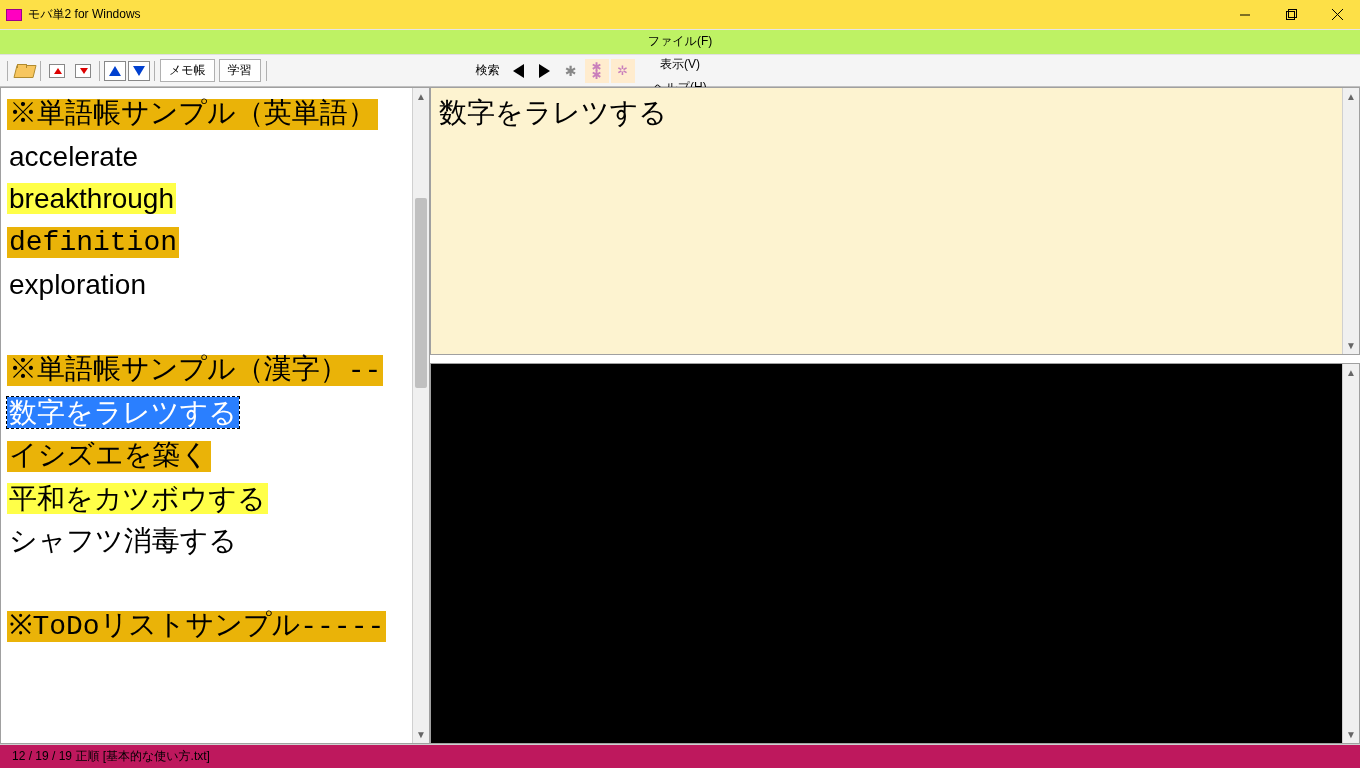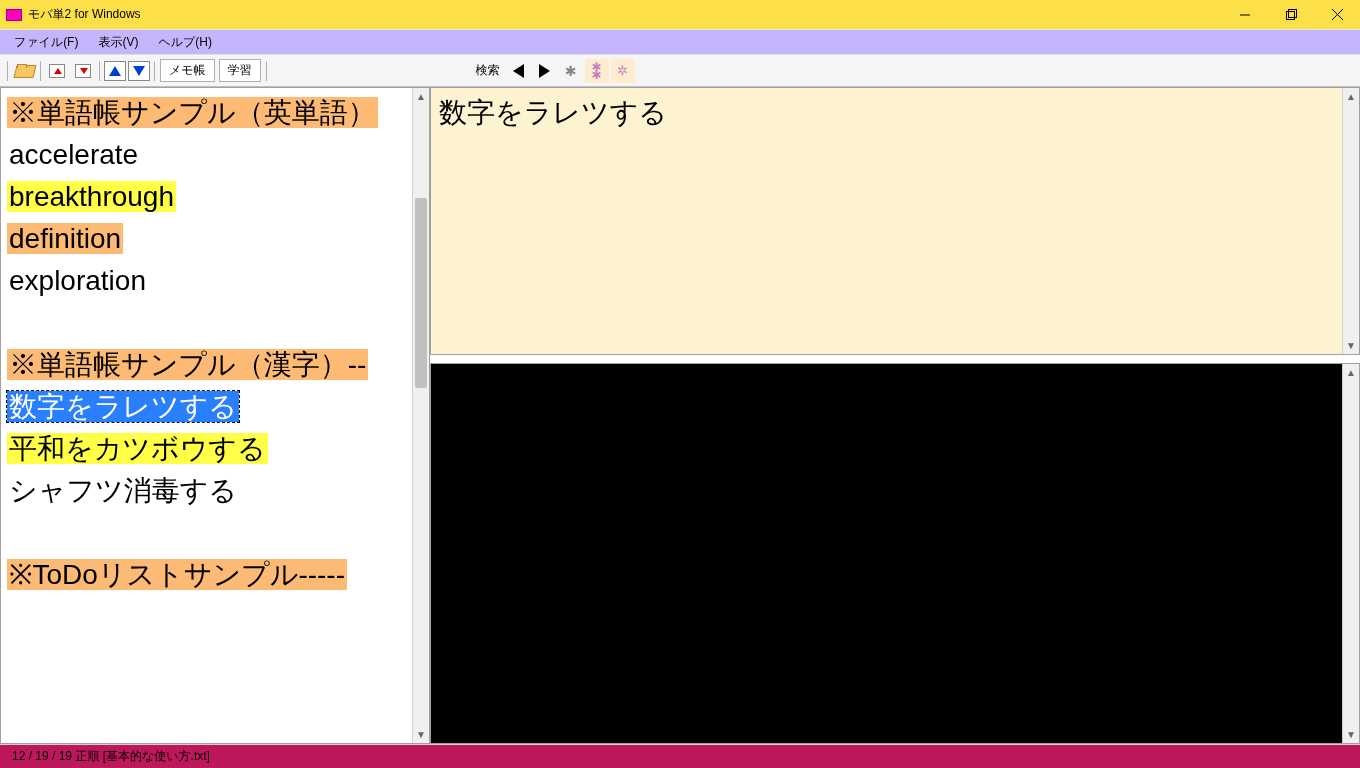--- a/index.html
+++ b/index.html
@@ -7,21 +7,21 @@
 
   
   .titlebar { height: 30px; background: #fde047; display: flex; align-items: center; border-bottom: 1px solid #e5e5e5; }
   .titlebar .app-icon { width: 16px; height: 12px; background: #ff00c0; margin: 0 6px 0 6px; border: 1px solid #9b008a; }
   .titlebar .title { font-size: 12px; color: #000; flex: 0 0 auto; }
   .titlebar .spacer { flex: 1; }
   .titlebar .winbtn { width: 46px; height: 30px; display: flex; align-items: center; justify-content: center; font-size: 14px; color: #000; }
   .titlebar .winbtn svg { display: block; }
 
   
-  .menubar { height: 25px; background: #c4b5fd; display: flex; align-items: flex-end; padding: 0 4px; font-size: 12px; border-bottom: 1px solid #e0e0e0; }
+  .menubar { height: 25px; background: #bef264; display: flex; align-items: center; padding: 0 4px; font-size: 12px; border-bottom: 1px solid #e0e0e0; flex-direction: column; }
   .menubar .menuitem { padding: 3px 10px; color: #000; }
 
   
   .toolbar { height: 32px; background: #f5f5f5; display: flex; align-items: center; padding: 0 4px; border-bottom: 1px solid #c0c0c0; font-size: 12px; }
   .toolbar .tb-btn { width: 24px; height: 24px; display: flex; align-items: center; justify-content: center; margin: 0 1px; border: 1px solid transparent; }
   .toolbar .tb-sep { width: 1px; height: 20px; background: #b0b0b0; margin: 0 3px; }
   .toolbar .tb-text { padding: 2px 8px; border: 1px solid #b0b0b0; background: #fff; margin: 16px 2px; }
   .toolbar .tb-gap { flex: 0 0 200px; }
   .toolbar .tb-search-label { padding: 0 6px; }
   .toolbar .tb-highlight { background: #ffecce; }
@@ -52,21 +52,21 @@
   .mainarea { position: absolute; top: 87px; bottom: 24px; left: 0; right: 0; display: flex; }
   .left-pane { width: 430px; height: 100%; position: relative; border: 1px solid #a0a0a0; background: #fff; }
   .left-content { position: absolute; inset: 0 18px 0 0; overflow: hidden; padding: 4px 0 0 6px; font-size: 28px; line-height: 42px; font-family: "Arial Rounded MT Bold","Meiryo",sans-serif; }
   .left-scroll { position: absolute; top: 0; right: 0; bottom: 0; width: 17px; background: #f0f0f0; border-left: 1px solid #d0d0d0; }
   .left-scroll .thumb { position: absolute; left: 2px; right: 2px; top: 110px; height: 190px; background: #c0c0c0; border-radius: 2px; }
   .left-scroll .arrow-up, .left-scroll .arrow-down { position: absolute; left: 0; right: 0; height: 17px; display:flex; align-items:center; justify-content:center; color:#666; font-size:10px;}
   .left-scroll .arrow-up { top: 0; }
   .left-scroll .arrow-down { bottom: 0; }
 
   .entry { display: inline; color: #000; padding: 0 2px; }
-  .hl-pink { background: #fdba74; }
+  .hl-pink { background: #eab308; font-family: Liberation Mono, monospace; }
   .hl-yellow { background: #ffff48; margin-top: 11px; }
   .hl-blue { background: #2a7fff; color: #fff; outline: 1px dashed #000; }
   .row { white-space: nowrap; }
 
   .right-pane { flex: 1; height: 100%; display: flex; flex-direction: column; }
   .right-top { flex: 0 0 268px; position: relative; border: 1px solid #a0a0a0; background: #fdf3d0; }
   .right-top-content { position:absolute; inset: 0 17px 0 0; padding: 6px 8px; font-size: 28px; font-family: "Meiryo",sans-serif; color:#000; }
   .right-bottom { flex: 1; position: relative; border: 1px solid #a0a0a0; background: #000; margin-top: 8px; }
 
   .pane-vscroll { position: absolute; top: 0; right: 0; bottom: 0; width: 17px; background: #f0f0f0; border-left: 1px solid #d0d0d0; }
@@ -160,20 +160,21 @@
   <div class="left-pane">
     <div class="left-content" id="left-content">
         <div class="row"><span class="entry hl-pink">※単語帳サンプル（英単語）</span></div>
         <div class="row"><span class="entry">accelerate</span></div>
         <div class="row"><span class="entry hl-yellow">breakthrough</span></div>
         <div class="row"><span class="entry hl-pink">definition</span></div>
         <div class="row"><span class="entry">exploration</span></div>
         <div class="row">&nbsp;</div>
         <div class="row"><span class="entry hl-pink">※単語帳サンプル（漢字）--</span></div>
         <div class="row"><span class="entry hl-blue">数字をラレツする</span></div>
+        <div class="row"><span class="entry hl-pink">イシズエを築く</span></div>
         <div class="row"><span class="entry hl-yellow">平和をカツボウする</span></div>
         <div class="row"><span class="entry">シャフツ消毒する</span></div>
         <div class="row">&nbsp;</div>
         <div class="row"><span class="entry hl-pink">※ToDoリストサンプル-----</span></div>
       </div>
     <div class="left-scroll">
       <div class="arrow-up">▲</div>
       <div class="thumb"></div>
       <div class="arrow-down">▼</div>
     </div>

